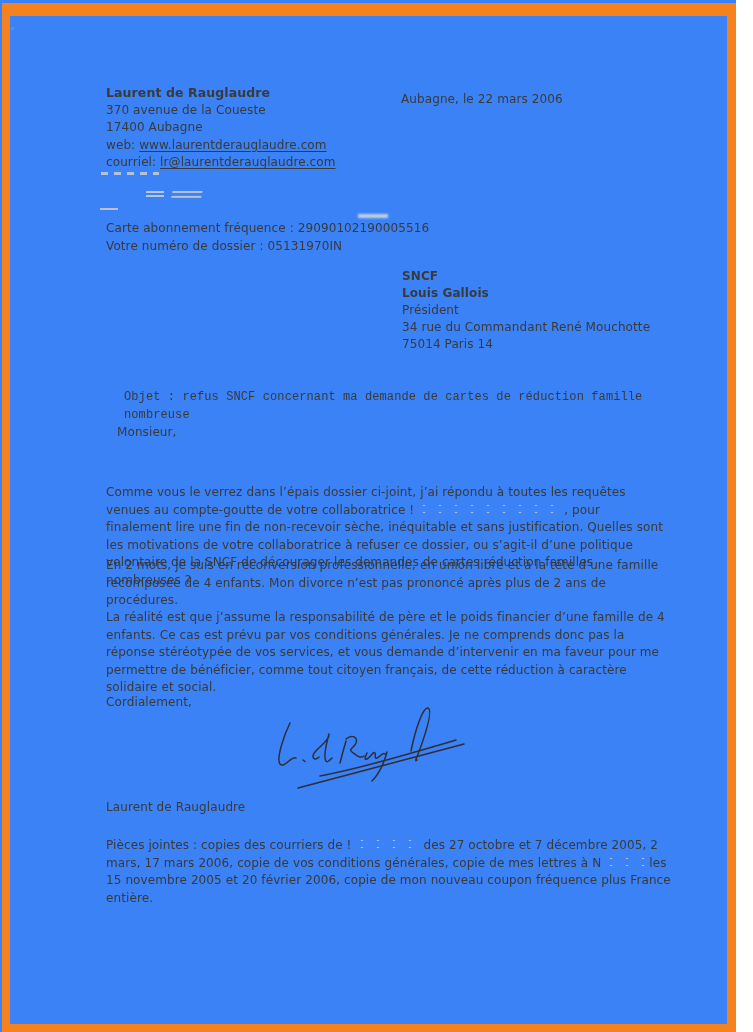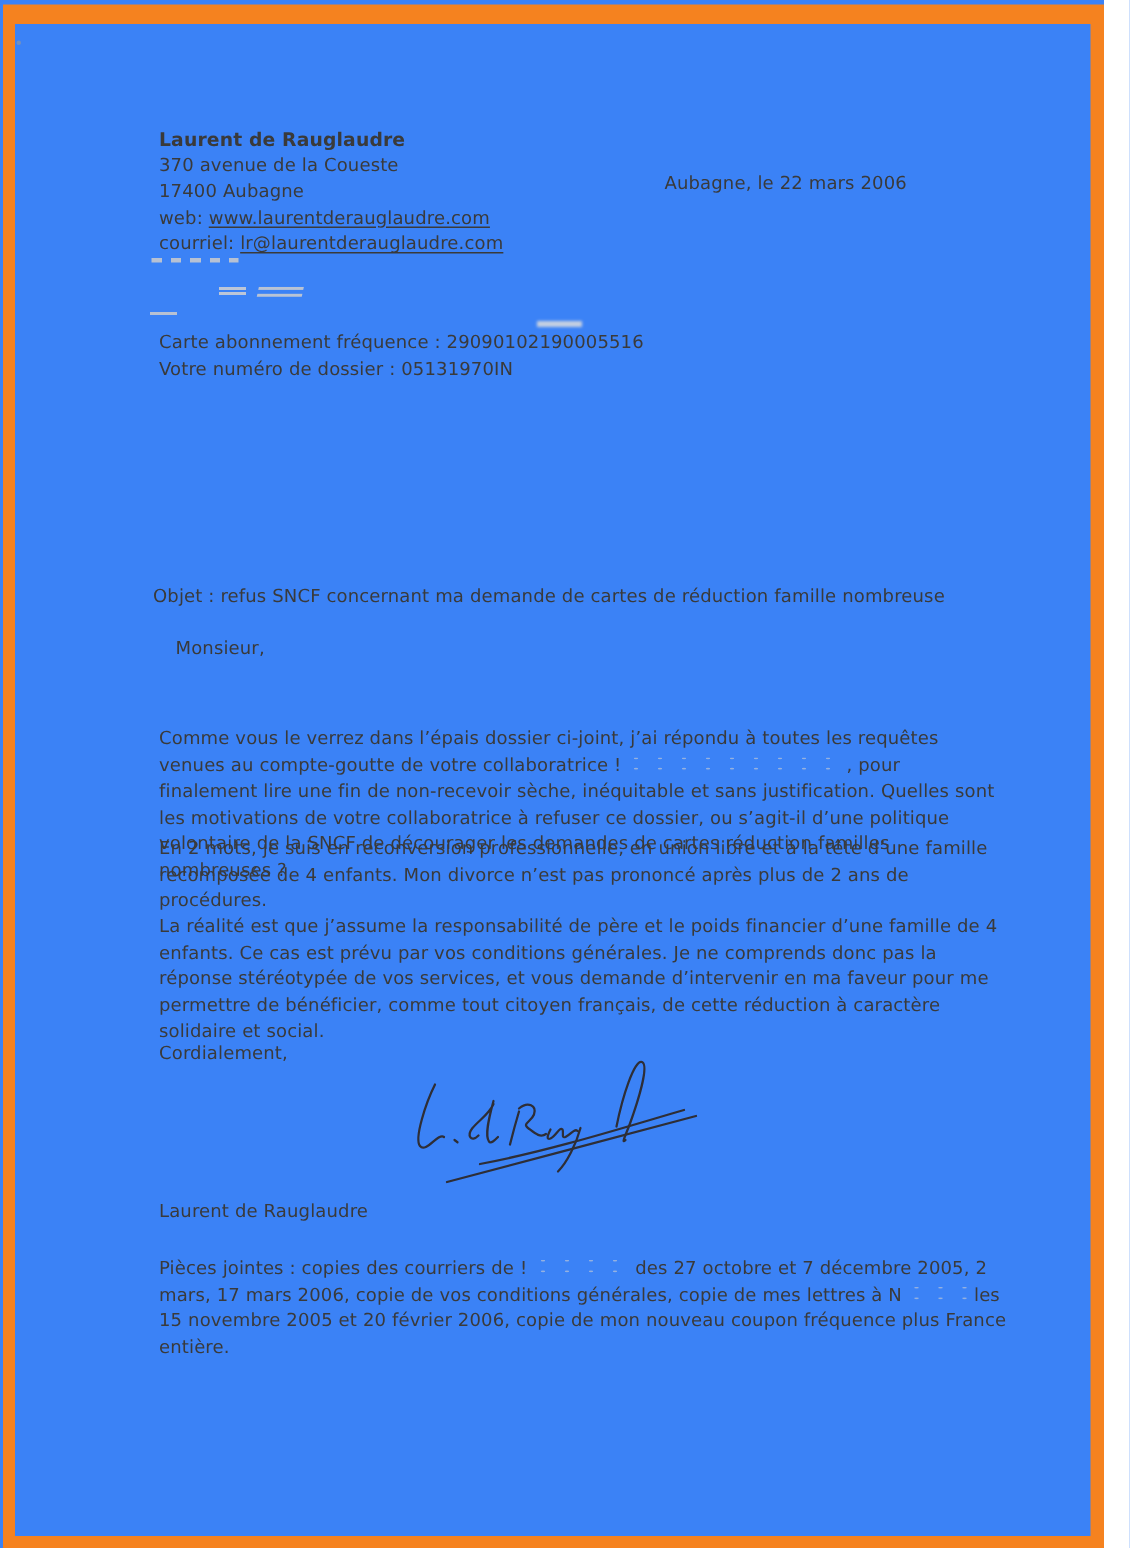--- a/index.html
+++ b/index.html
@@ -13,25 +13,25 @@
     position:absolute; left:2px; top:3px; right:0; bottom:0;
     border-style:solid; border-color:var(--frame,#f5821f);
     border-width:13px 9px 8px 8px;
     pointer-events:none;
   }
   .speck { position:absolute; left:11px; top:27px; width:3px; height:3px; background:#9a9a9a; border-radius:50%; opacity:.6; }
   .blk { position:absolute; font-size:12px; line-height:17.5px; letter-spacing:.1px; }
   .bold { font-weight:bold; }
   .sender { left:106px; top:84px; }
   .sender .name { font-size:12.5px; }
-  .dateline { left:401px; top:114px;margin-left:42px; }
+  .dateline { left:401px; top:91px; }
   .link { text-decoration:underline; text-underline-offset:2px; color:#3a3a3a; }
   .reference { left:106px; top:220px; }
   .recipient { left:402px; top:268px; line-height:17px; }
-  .subject { left:102px; top:389px; width:580px; }
+  .subject { left:124px; top:389px; width:580px;font-family:Liberation Mono, monospace; }
   .salutation { left:117px; top:424px; }
   .para { left:106px; top:0; width:560px; }
   .p1 { top:456px;margin-top:28px; }
   .p2 { top:557px; }
   .p3 { top:609px; }
   .closing { left:106px; top:694px; }
   .sig-name { left:106px; top:799px; }
   .attachments { top:837px; width:572px; }
   .sig { position:absolute; left:268px; top:699px; width:210px; height:96px; }
   .sig svg { display:block; }
@@ -75,20 +75,27 @@
   <div class="ghost ghost-b1"></div>
   <div class="ghost ghost-b2"></div>
   <div class="ghost ghost-c"></div>
   <div class="ghost ghost-d"></div>
 
   <div class="blk reference">
     <div>Carte abonnement fréquence : 29090102190005516</div>
     <div>Votre numéro de dossier : 05131970IN</div>
   </div>
 
+  <div class="blk recipient">
+    <div class="bold">SNCF</div>
+    <div class="bold">Louis Gallois</div>
+    <div>Président</div>
+    <div>34 rue du Commandant René Mouchotte</div>
+    <div>75014 Paris 14</div>
+  </div>
 
   <div class="blk subject">Objet : refus SNCF concernant ma demande de cartes de réduction famille nombreuse</div>
   <div class="blk salutation">Monsieur,</div>
 
   <div class="blk para p1"><span>Comme vous le verrez dans l’épais dossier ci-joint, j’ai répondu à toutes les requêtes venues au compte-goutte de votre collaboratrice !</span><span class="redacted rw-150"></span><span>, pour finalement lire une fin de non-recevoir sèche, inéquitable et sans justification. Quelles sont les motivations de votre collaboratrice à refuser ce dossier, ou s’agit-il d’une politique volontaire de la SNCF de décourager les demandes de cartes réduction familles nombreuses ?</span></div>
 
   <div class="blk para p2">En 2 mots, je suis en reconversion professionnelle, en union libre et à la tête d’une famille recomposée de 4 enfants. Mon divorce n’est pas prononcé après plus de 2 ans de procédures.</div>
 
   <div class="blk para p3">La réalité est que j’assume la responsabilité de père et le poids financier d’une famille de 4 enfants. Ce cas est prévu par vos conditions générales. Je ne comprends donc pas la réponse stéréotypée de vos services, et vous demande d’intervenir en ma faveur pour me permettre de bénéficier, comme tout citoyen français, de cette réduction à caractère solidaire et social.</div>
 

